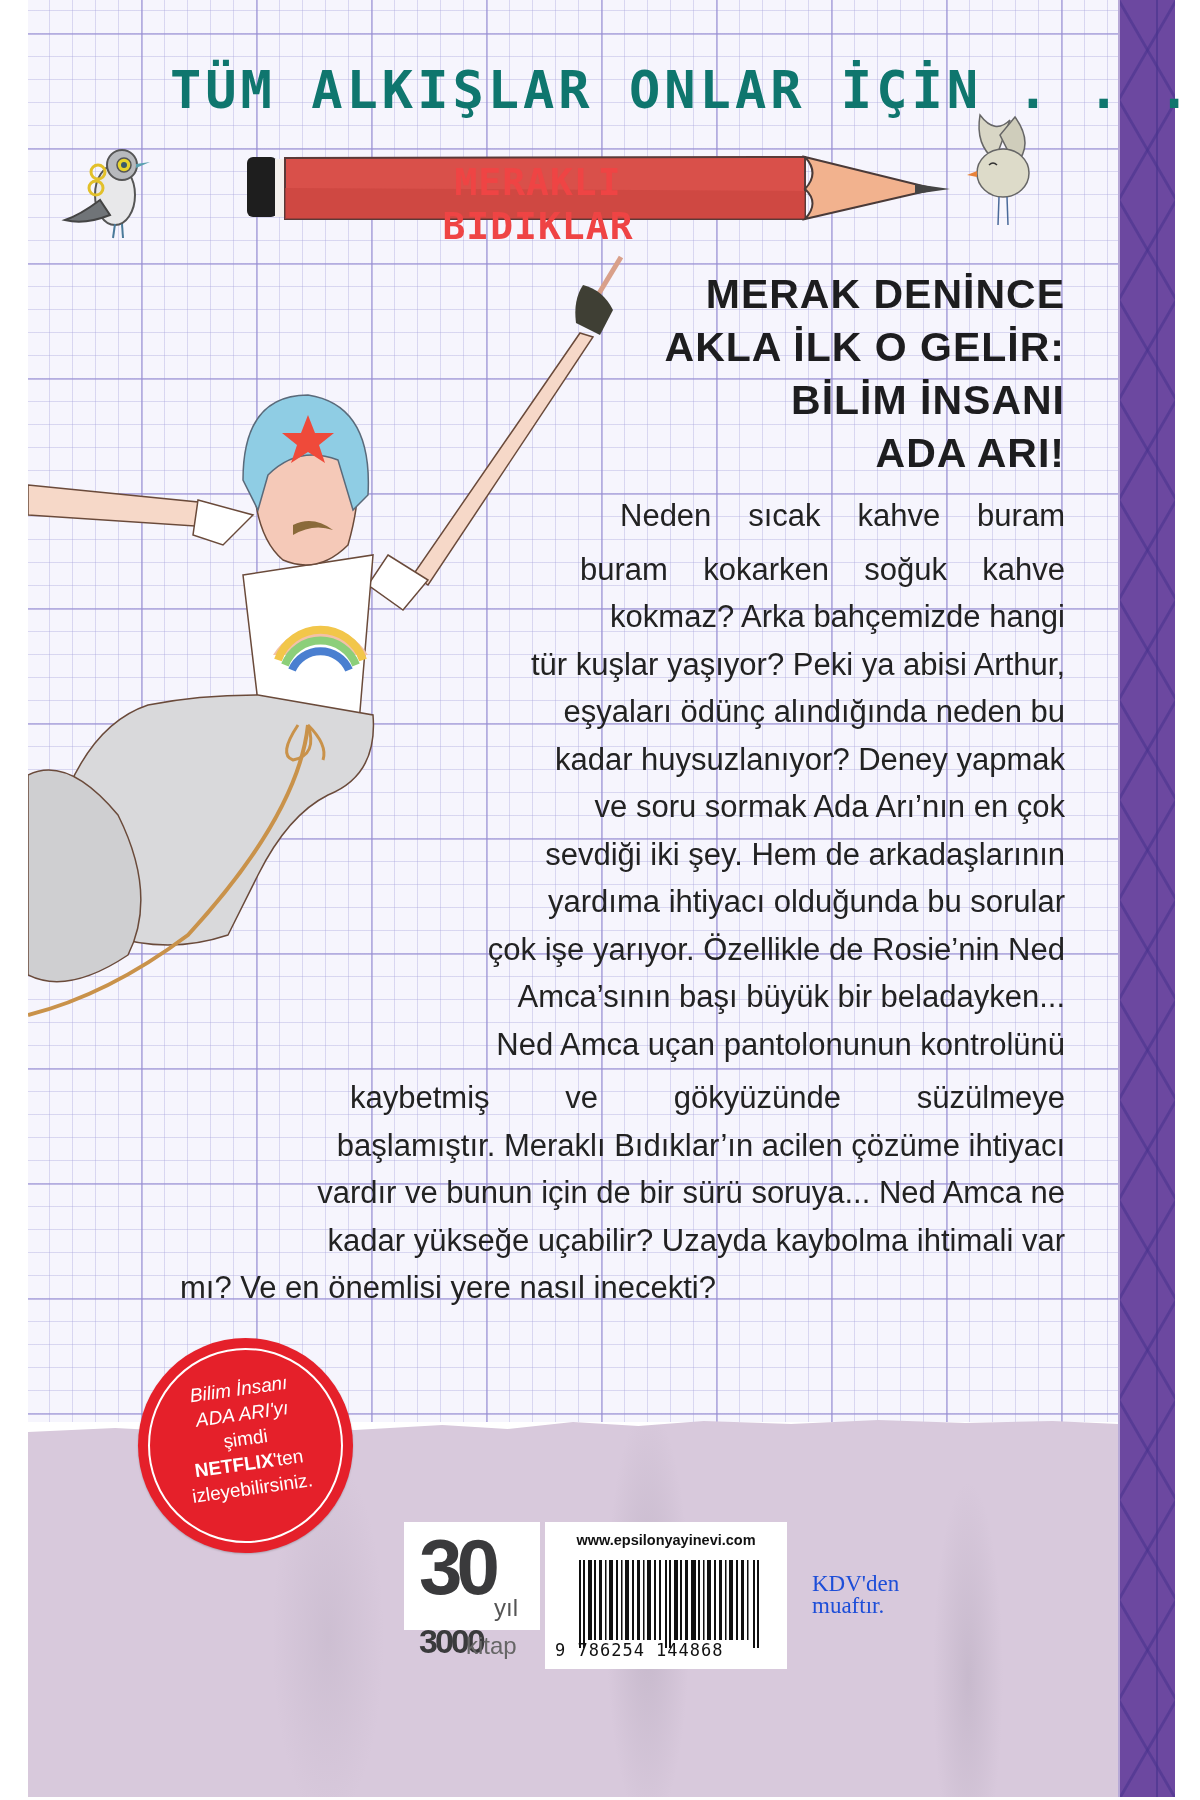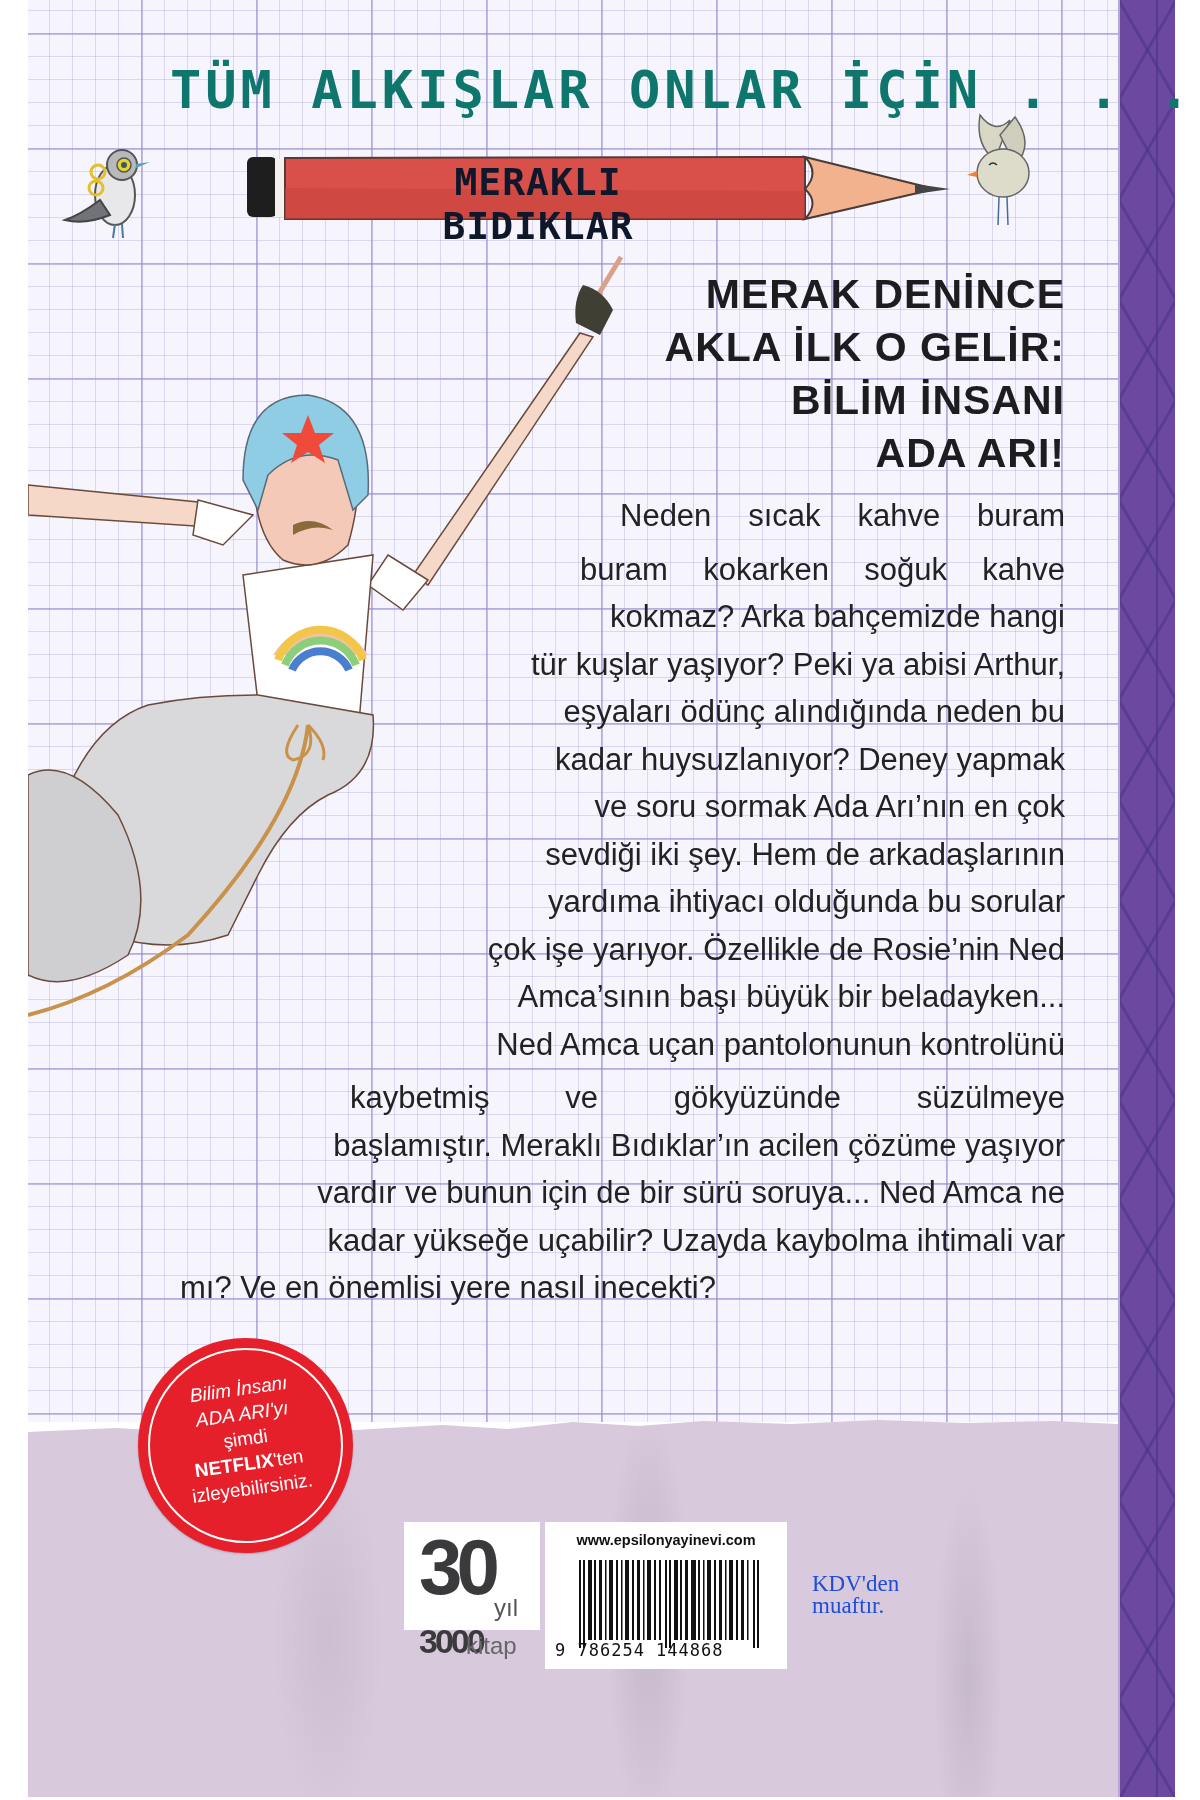--- a/index.html
+++ b/index.html
@@ -35,21 +35,21 @@
     background-size:55px 100px, 55px 100px, 55px 100px;
     border-left:2px solid #b7a9d6;
   }
   .series-title {
     position:absolute; left:170px; top:60px; font-family:"DejaVu Sans Mono", monospace; font-weight:bold;
     font-size:52px; letter-spacing:4px; color:#0f766e; white-space:nowrap;
   }
   .pencil { position:absolute; left:245px; top:153px; width:710px; height:70px; }
   .pencil-label {
     position:absolute; left:348px; top:160px; width:380px; text-align:center;
-    font-family:"DejaVu Sans Mono", monospace; font-weight:bold; font-size:38px; color:#0f172a; letter-spacing:1px;
+    font-family:"DejaVu Sans Mono", monospace; font-weight:bold; font-size:38px; color:#ef4444; letter-spacing:1px;
   }
   .bird-left { position:absolute; left:60px; top:120px; }
   .bird-right { position:absolute; left:955px; top:105px; }
   .headline {
     position:absolute; right:135px; top:268px; text-align:right; font-family:"Liberation Sans", sans-serif;
     font-weight:bold; font-size:41px; line-height:53px; color:#1d1d1f; letter-spacing:1px;
   }
   .headline div { white-space:nowrap; }
   .body-text {
     position:absolute; left:180px; width:885px; top:486px; font-family:"Liberation Sans", sans-serif;
@@ -160,21 +160,21 @@
   <div>tür kuşlar yaşıyor? Peki ya abisi Arthur,</div>
   <div>eşyaları ödünç alındığında neden bu</div>
   <div>kadar huysuzlanıyor? Deney yapmak</div>
   <div>ve soru sormak Ada Arı’nın en çok</div>
   <div>sevdiği iki şey. Hem de arkadaşlarının</div>
   <div>yardıma ihtiyacı olduğunda bu sorular</div>
   <div>çok işe yarıyor. Özellikle de Rosie’nin Ned</div>
   <div>Amca’sının başı büyük bir beladayken...</div>
   <div>Ned Amca uçan pantolonunun kontrolünü</div>
   <div style="padding-left:170px" class="just">kaybetmiş ve gökyüzünde süzülmeye</div>
-  <div>başlamıştır. Meraklı Bıdıklar’ın acilen çözüme yaşıyor</div>
+  <div>başlamıştır. Meraklı Bıdıklar’ın acilen çözüme ihtiyacı</div>
   <div>vardır ve bunun için de bir sürü soruya... Ned Amca ne</div>
   <div>kadar yükseğe uçabilir? Uzayda kaybolma ihtimali var</div>
   <div style="text-align:left">mı? Ve en önemlisi yere nasıl inecekti?</div>
 </div>
 
 <div class="badge">
   <div class="badge-ring"></div>
   <div class="badge-text">
     <div class="it">Bilim İnsanı</div>
     <div class="it">ADA ARI'yı</div>

